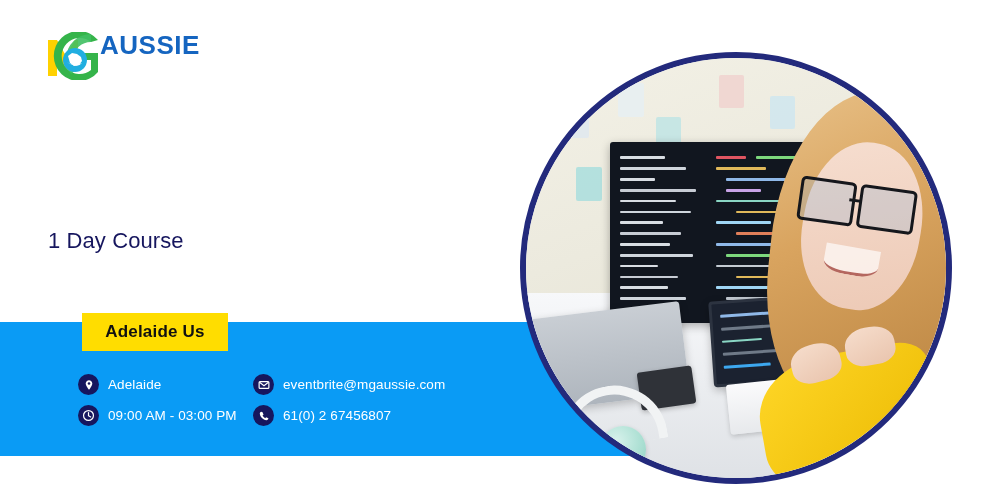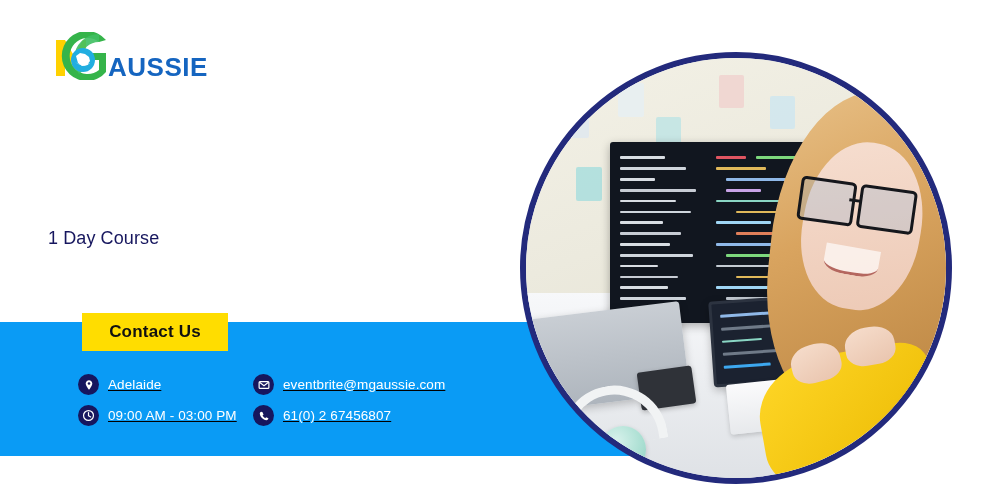--- a/index.html
+++ b/index.html
@@ -25,25 +25,25 @@
     top: 322px;
     width: 640px;
     height: 134px;
     background: #0a9bf5;
     z-index: 1;
   }
 
   
   .logo {
     position: absolute;
-    left: 52px;
+    left: 44px;
     top: 32px;
     height: 48px;
     display: flex;
-    align-items: flex-end;
+    align-items: flex-start;
     z-index: 5;
   }
   .logo-mark {
     width: 58px;
     height: 48px;
     position: relative;
     flex: none;
   }
   .logo-word {
     font-size: 26px;
@@ -64,21 +64,21 @@
     line-height: 1.28;
     font-weight: bold;
     color: #16165e;
     letter-spacing: -0.2px;
     z-index: 5;
   }
   .subhead {
     position: absolute;
     left: 48px;
     top: 228px;
-    font-size: 18px;
+    font-size: 22px;
     font-weight: normal;
     color: #16165e;
     letter-spacing: 0.1px;
     z-index: 5;
   }
 
   
   .contact-btn {
     position: absolute;
     left: 82px;
@@ -100,21 +100,20 @@
   
   .contact-grid {
     position: absolute;
     left: 78px;
     top: 374px;
     z-index: 6;
     display: grid;
     grid-template-columns: 175px auto;
     grid-row-gap: 10px;
     grid-column-gap: 0px;
-    text-decoration: underline;
   }
   .contact-item {
     display: flex;
     align-items: center;
     font-size: 13.5px;
     color: #ffffff;
     letter-spacing: 0.1px;
     white-space: nowrap;
   }
   .ci-icon {
@@ -349,21 +348,21 @@
         <circle cx="31" cy="28" r="12" fill="#21AEE0"></circle>
         <path d="M24 24 L28 21 L33 22 L37 25 L38 29 L35 33 L30 34 L26 31 Z" fill="#FFFFFF"></path>
         <path d="M23 30 q6 5 15 1 q-5 6 -15 -1 Z" fill="#FFFFFF"></path>
       </svg>
     </div>
     <div class="logo-word">AUSSIE</div>
   </div>
 
   <div class="subhead">1 Day Course</div>
 
-  <div class="contact-btn">Contact Us</div>
+  <div class="contact-btn">Adelaide Us</div>
 
   <div class="contact-grid">
 
     <div class="contact-item">
       <span class="ci-icon">
         <svg viewBox="0 0 14 14" width="12" height="12" aria-hidden="true">
           <path d="M7 1.4c-2.1 0-3.8 1.7-3.8 3.8 0 2.9 3.8 7.3 3.8 7.3s3.8-4.4 3.8-7.3C10.8 3.1 9.1 1.4 7 1.4z" fill="#ffffff"></path>
           <circle cx="7" cy="5.2" r="1.5" fill="#16165e"></circle>
         </svg>
       </span>

